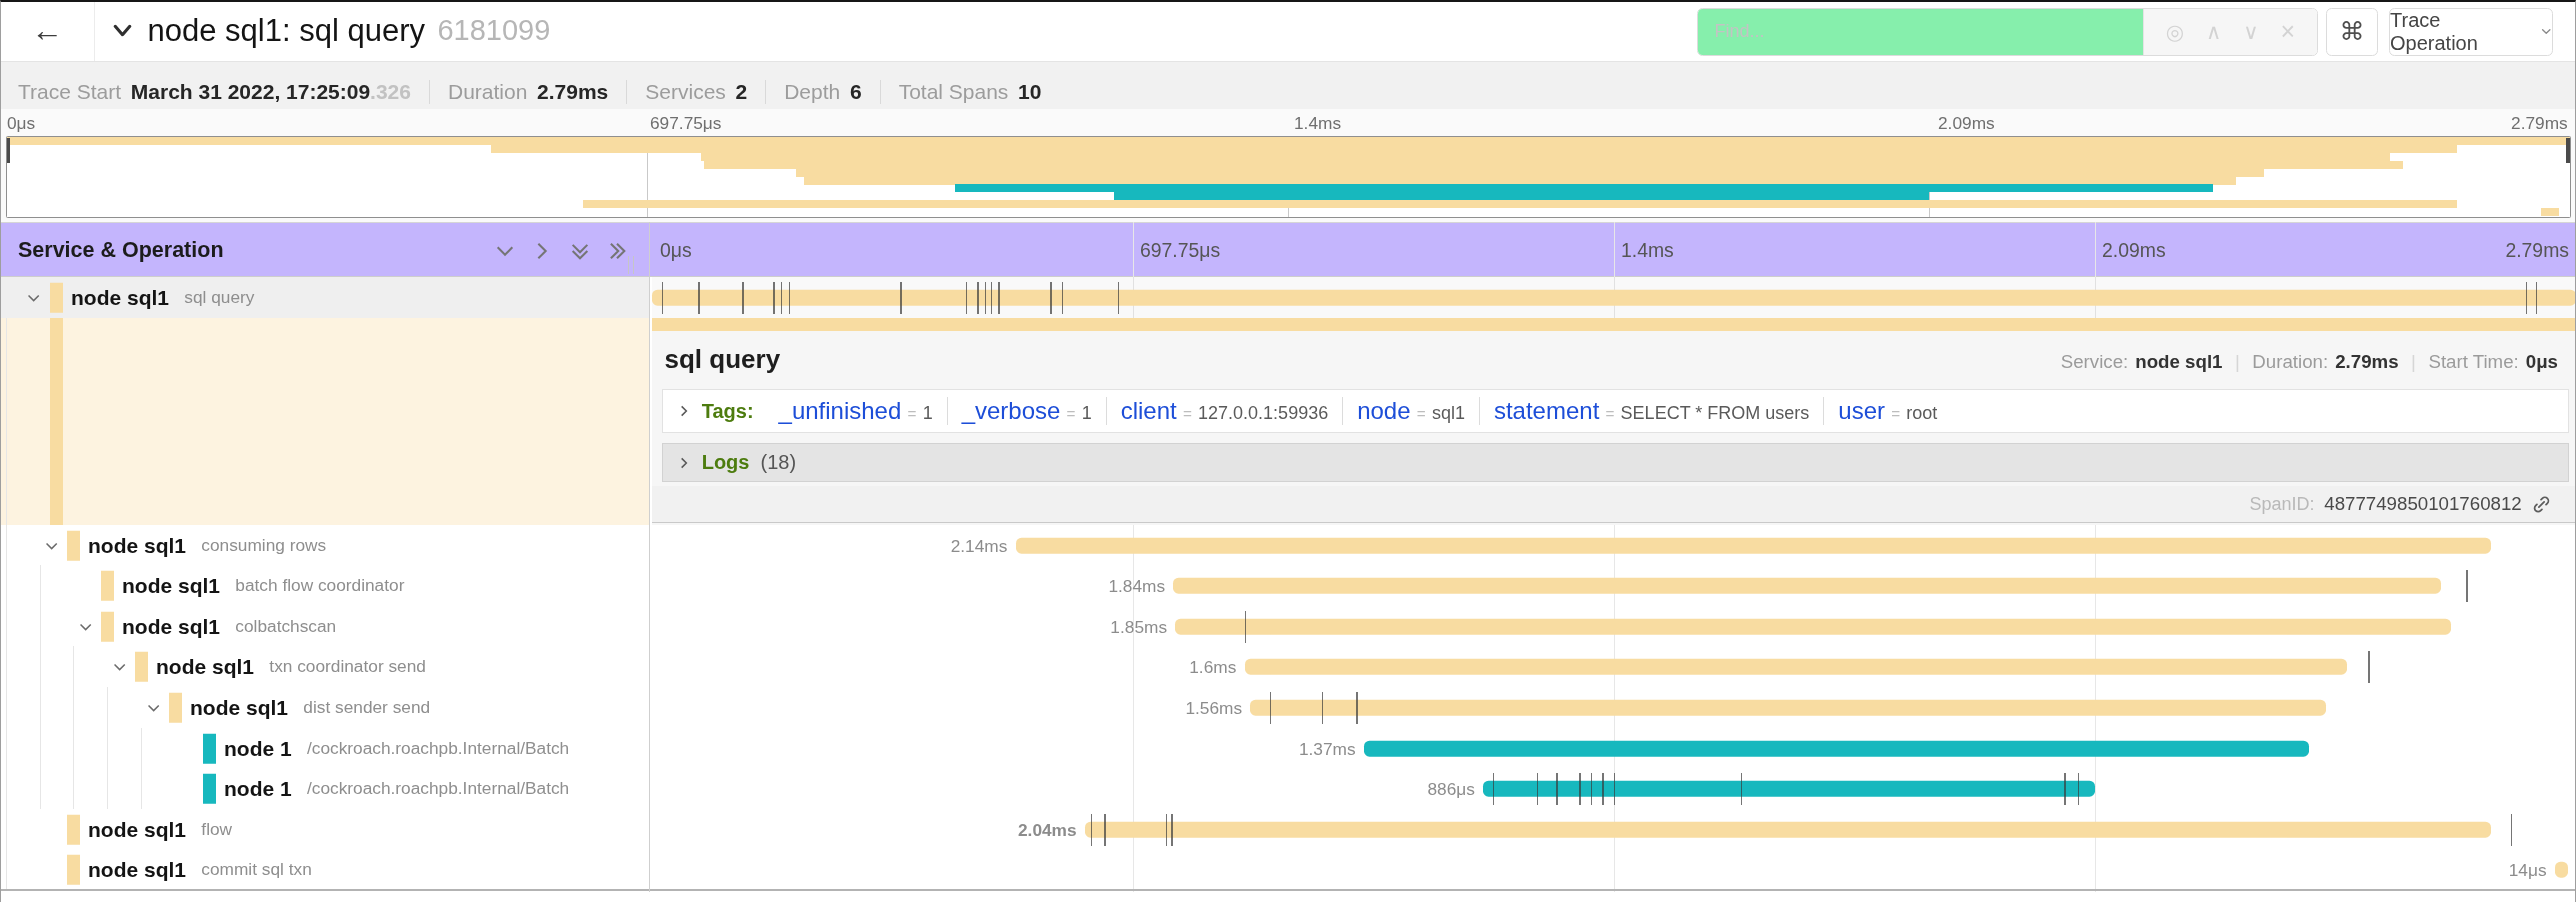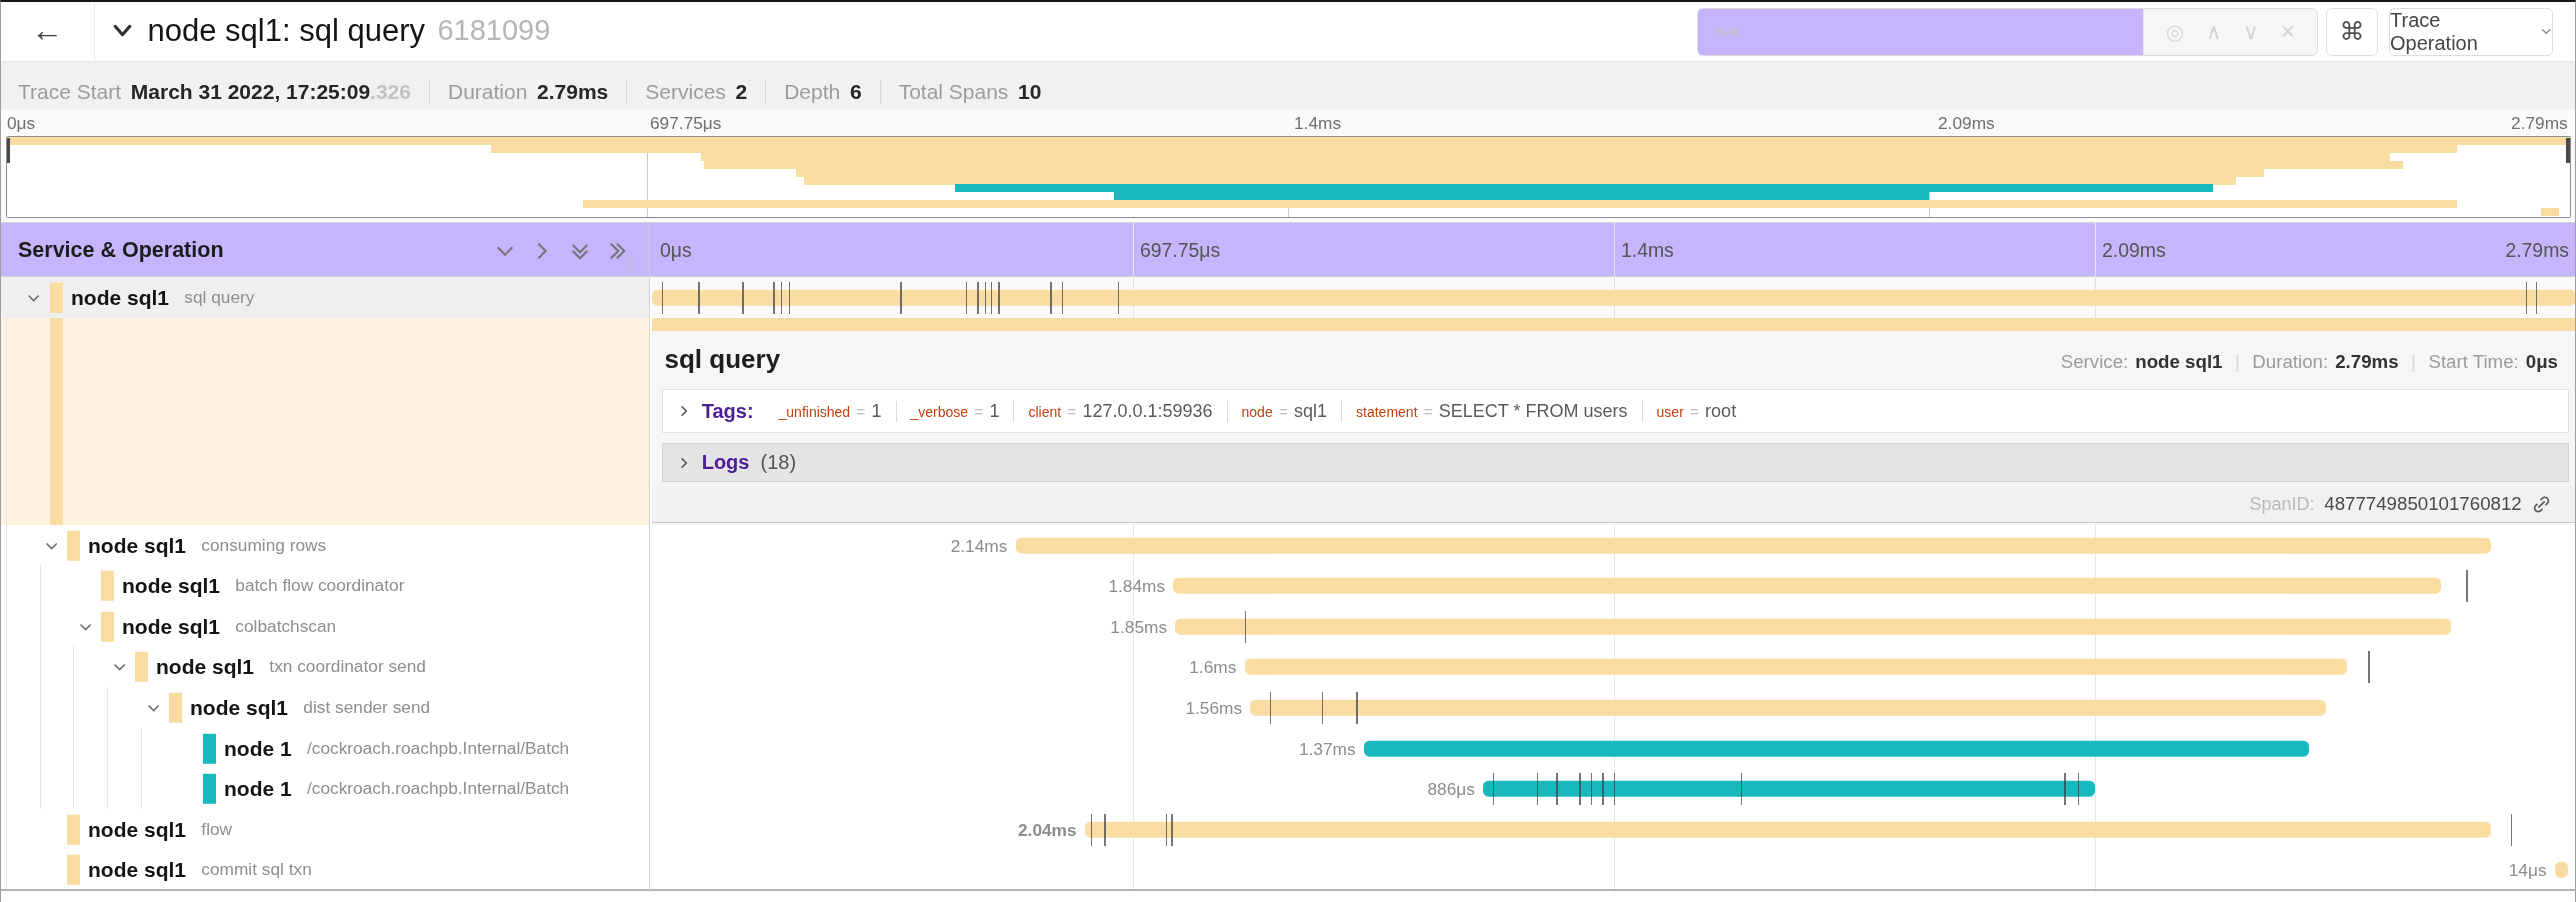--- a/index.html
+++ b/index.html
@@ -12,21 +12,21 @@
   
   .topbar{position:absolute;left:0;top:0;width:100%;height:61px;background:#fff;border-bottom:0.7px solid #e4e4e4}
   .back{position:absolute;left:0;top:0;width:94px;height:61px;border-right:0.7px solid #ececec;
         display:flex;align-items:center;justify-content:center;font-size:32px;color:#3d3d3d;cursor:pointer}
   .titlewrap{position:absolute;left:110px;top:0;height:61px;display:flex;align-items:center;gap:12.5px}
   .title-chev{display:flex;align-items:center}
   .page-title{font-size:31px;font-weight:400;color:#141414;white-space:nowrap}
   .trace-id{font-size:29px;color:#b6b6b6;font-weight:400}
   .find-box{position:absolute;left:1697px;top:7.6px;width:619px;height:46px;border:0.7px solid #dcdcdc;border-radius:5.5px;
             display:flex;overflow:hidden;background:#fff}
-  .find-input{flex:1;border:none;outline:none;font-size:12px;padding:0 16.6px;color:#444;background:#c4b5fd;
+  .find-input{flex:1;border:none;outline:none;font-size:18px;padding:0 16.6px;color:#444;background:#86efac;
               font-family:"Liberation Sans","DejaVu Sans",sans-serif}
   .find-input::placeholder{color:#c3c3c3}
   .find-icons{width:173px;background:#f6f6f6;border-left:0.7px solid #e4e4e4;display:flex;align-items:center;
               justify-content:space-evenly;color:#d3d3d3;font-size:21px}
   .find-icons span{cursor:default}
   .kbd-btn{position:absolute;left:2326px;top:7.6px;width:50px;height:46px;border:0.7px solid #dcdcdc;border-radius:5.5px;
            background:#fff;display:flex;align-items:center;justify-content:center;font-size:25px;color:#4f4f4f;cursor:pointer}
   .view-btn{position:absolute;left:2389px;top:7.6px;width:162px;height:46px;border:0.7px solid #dcdcdc;border-radius:5.5px;
             background:#fff;display:flex;align-items:center;justify-content:center;gap:8.3px;font-size:20px;color:#454545;cursor:pointer}
 
@@ -84,26 +84,26 @@
   .detail-right{position:absolute;left:652px;top:318px;width:1924px;height:207px;background:#f6f6f6;z-index:5}
   .detail-topbar{position:absolute;left:0;top:0;width:100%;height:12.5px}
   .detail-header{position:absolute;left:12.5px;right:18px;top:26px;display:flex;justify-content:space-between;align-items:baseline}
   .detail-title{font-size:26px;font-weight:700;color:#1e1e1e}
   .detail-meta{font-size:18.7px;color:#9b9b9b;display:flex;align-items:baseline;white-space:nowrap}
   .detail-meta b{color:#333;font-weight:700;margin-left:7px}
   .pipe{color:#d6d6d6;margin:0 12.5px}
   .acc{position:absolute;left:9.7px;right:7px;display:flex;align-items:center;padding:0 14px;box-sizing:border-box;gap:11px;cursor:pointer}
   .acc-tags{top:71px;height:44px;background:#fff;border:0.7px solid #e2e2e2}
   .acc-logs{top:125px;height:39px;background:#e4e4e4;border:0.7px solid #d2d2d2}
-  .acc-title{font-size:20px;font-weight:700;color:#4c1d95}
+  .acc-title{font-size:20px;font-weight:700;color:#4d7c0f}
   .acc-count{font-size:20px;color:#555}
   .tags-list{display:flex;align-items:center}
   .tag-item{display:flex;align-items:baseline;white-space:nowrap;padding:0 14px}
   .tag-item + .tag-item{border-left:0.7px solid #dcdcdc}
-  .tag-key{font-size:14px;color:#c2410c}
+  .tag-key{font-size:24px;color:#1d4ed8}
   .tag-eq{font-size:15.3px;color:#bdbdbd;margin:0 6.2px}
   .tag-val{font-size:18px;color:#5a5a5a}
   .spanid{position:absolute;left:0;right:0;top:168px;height:37px;background:#f1f1f1;border-bottom:1.4px solid #c9c9c9;
           display:flex;justify-content:flex-end;align-items:center;gap:9.7px;padding-right:23.6px;box-sizing:border-box}
   .spanid-label{font-size:18px;color:#b9b9b9}
   .spanid-value{font-size:18.7px;color:#4a4a4a}
   .chev-small{display:flex;align-items:center}
 </style>
 </head>
 <body>

